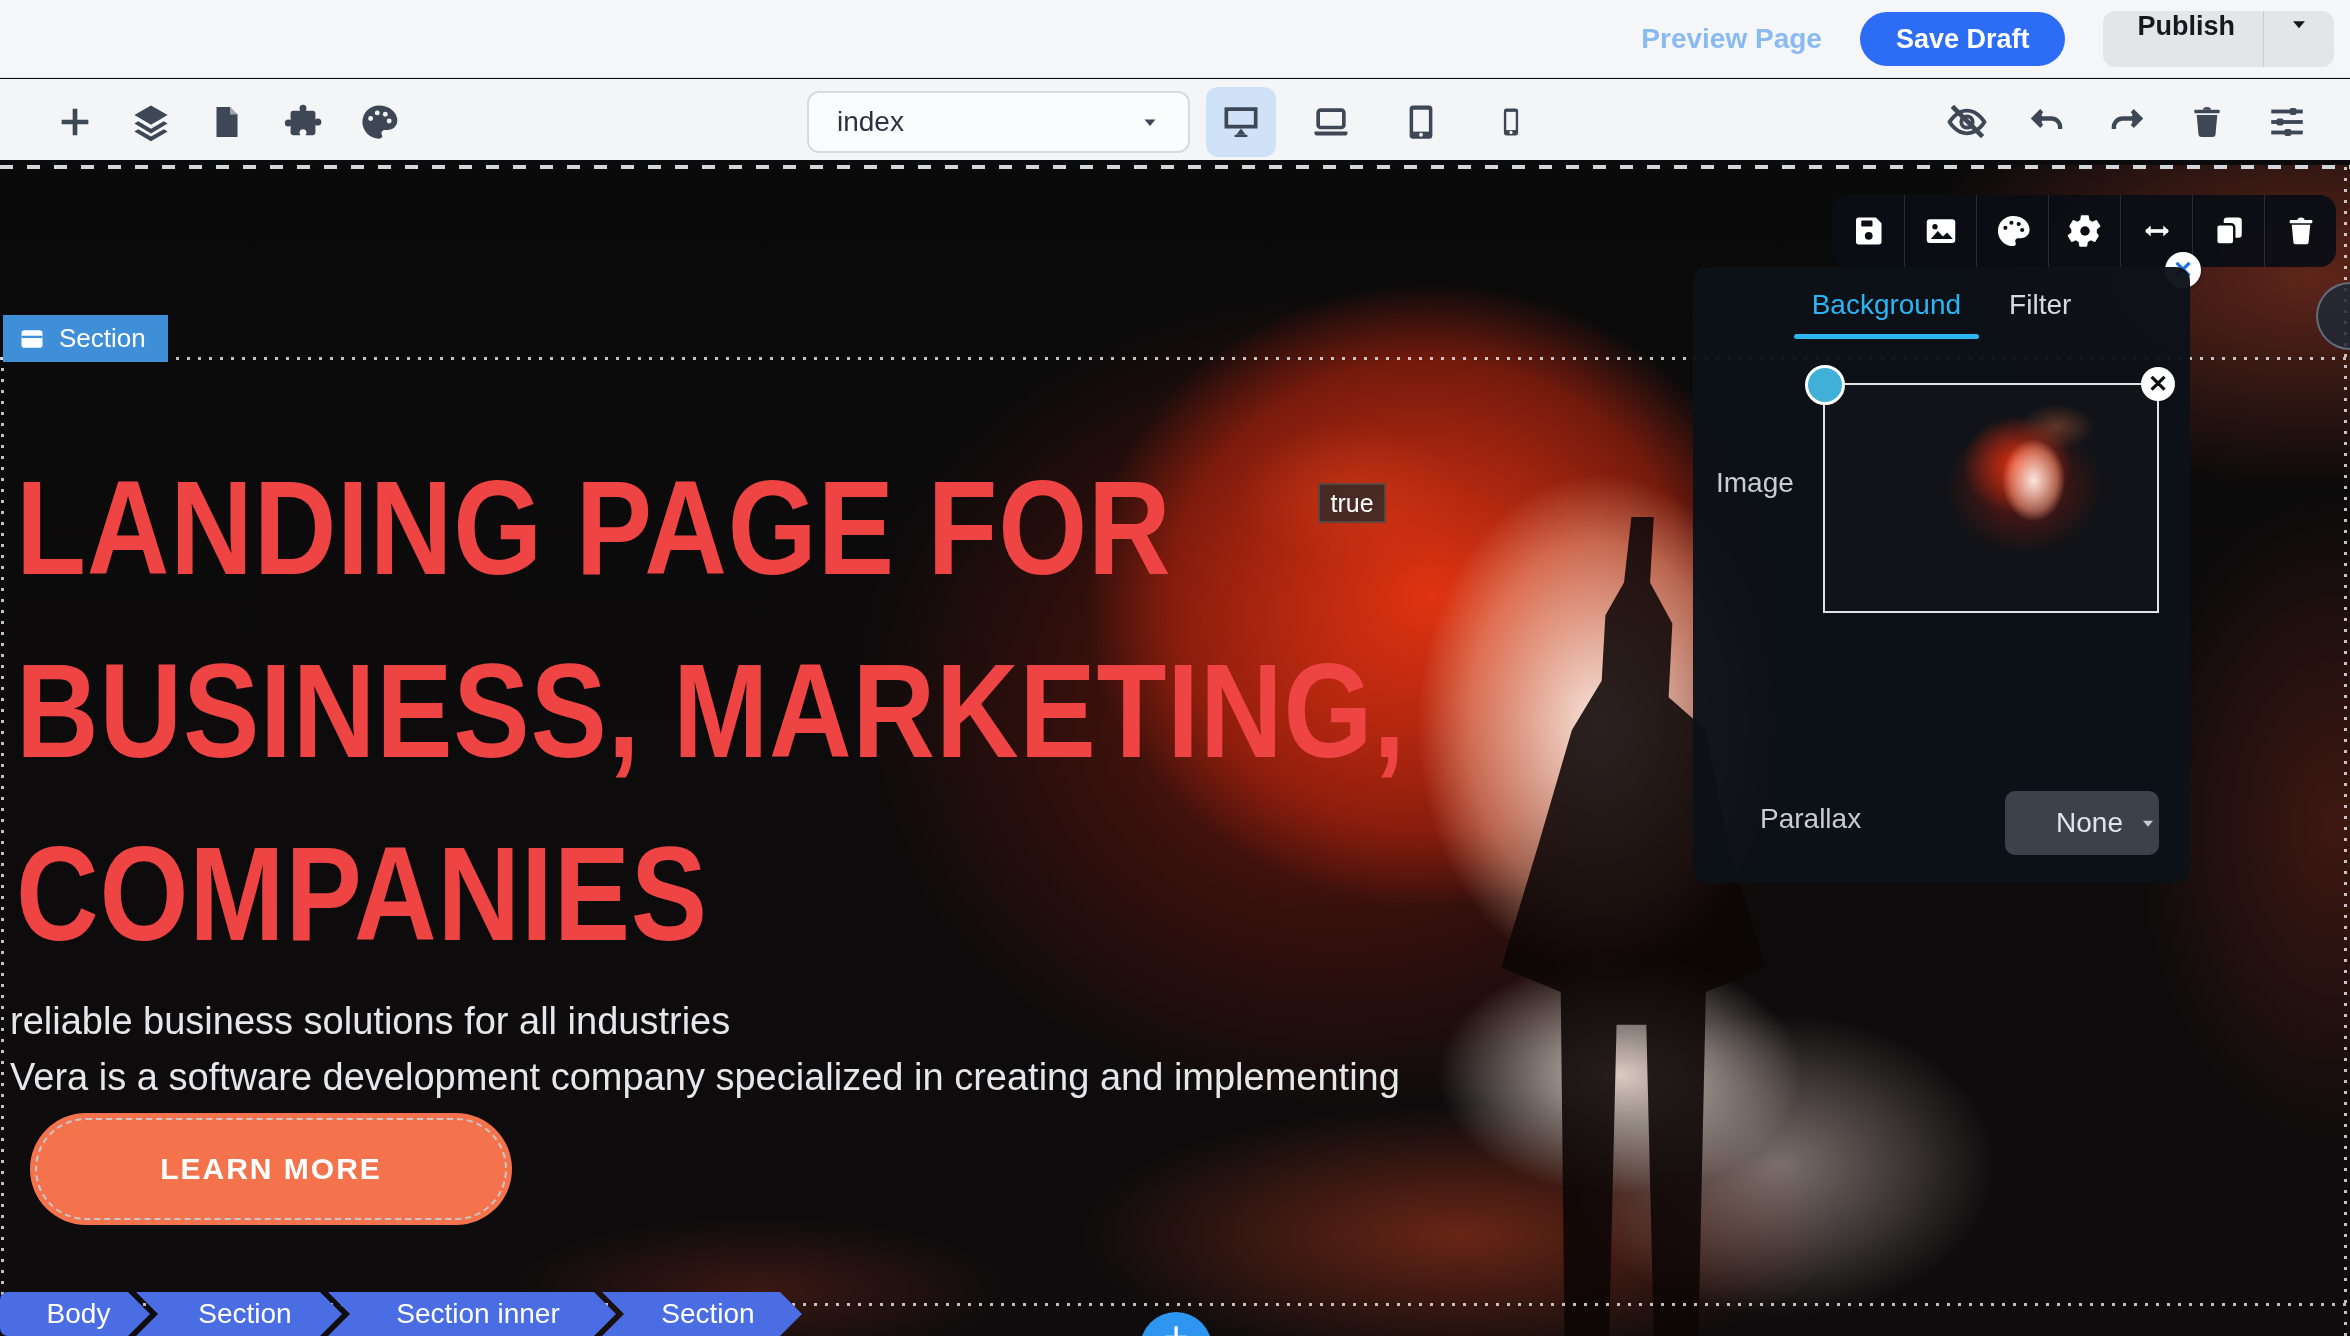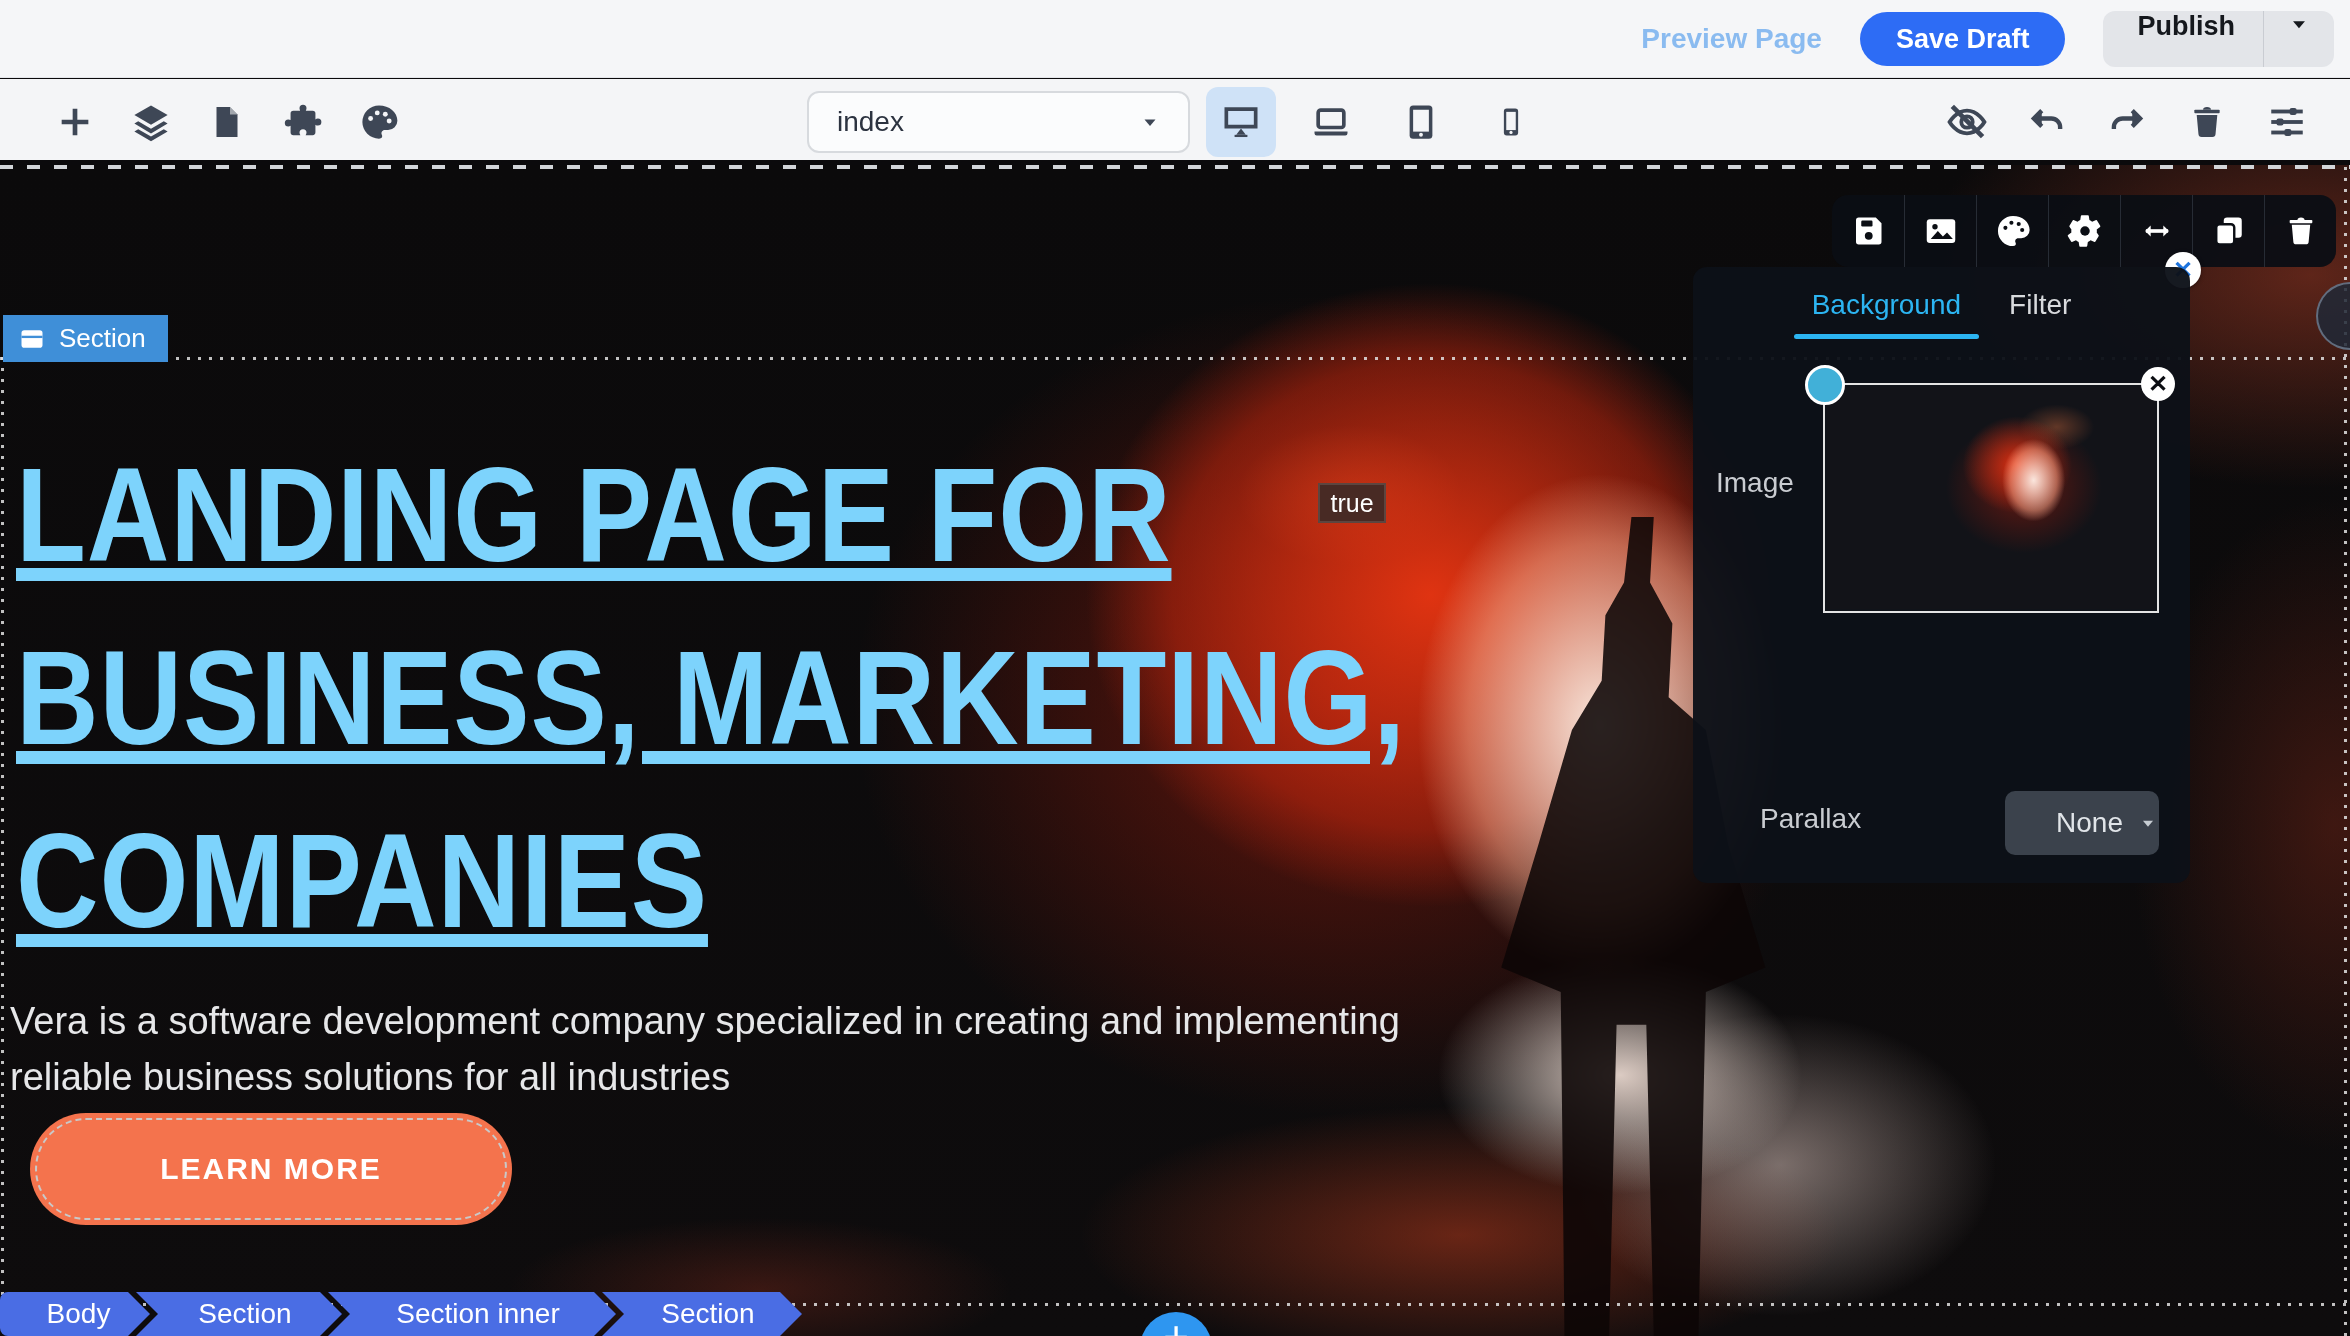--- a/index.html
+++ b/index.html
@@ -46,21 +46,21 @@
       linear-gradient(#0b0a0b,#0e0c0d);}
   .figure{position:absolute;left:1438px;top:352px;width:372px;height:819px;background:rgba(12,6,6,.88);
     clip-path:polygon(52% 0,58% 0,57% 8%,63% 13%,62% 22%,72% 26%,78% 40%,88% 55%,72% 58%,70% 100%,58% 100%,56% 62%,48% 62%,46% 100%,34% 100%,33% 58%,17% 55%,27% 40%,36% 26%,44% 20%,45% 12%,50% 8%);}
 
   .dash-top{position:absolute;left:0;top:0;width:2350px;height:4px;background:repeating-linear-gradient(90deg,#d2d5d9 0 13px,transparent 13px 27px);}
   .dot-h{background:repeating-linear-gradient(90deg,rgba(225,225,225,.85) 0 3px,transparent 3px 11px);height:3px;position:absolute;}
   .dot-v{background:repeating-linear-gradient(180deg,rgba(225,225,225,.85) 0 3px,transparent 3px 11px);width:3px;position:absolute;}
 
   .section-badge{position:absolute;left:3px;top:150px;height:47px;background:#3f8fd8;color:#fff;display:flex;align-items:center;gap:13px;padding:0 22px 0 15px;font-size:26px;cursor:pointer;}
 
-  .heading{position:absolute;left:16px;top:259px;color:#7dd3fc;font-weight:800;font-size:133px;line-height:183px;letter-spacing:1px;text-decoration:underline;}
+  .heading{position:absolute;left:16px;top:272px;color:#ef4444;font-weight:800;font-size:133px;line-height:183px;letter-spacing:1px;}
   .heading .hl{transform:scaleX(.86);transform-origin:left center;white-space:nowrap;}
   .para{position:absolute;left:10px;top:828px;color:#e6e7e9;font-size:38px;line-height:56px;font-weight:400;}
   .cta{position:absolute;left:30px;top:948px;width:482px;height:112px;border-radius:56px;background:#f4734d;display:flex;align-items:center;justify-content:center;color:#fff;font-size:30px;font-weight:700;letter-spacing:2px;cursor:pointer;}
   .cta::after{content:"";position:absolute;inset:5px;border:2px dashed #c9c9c9;border-radius:51px;pointer-events:none;}
 
   .tooltip-true{position:absolute;left:1318px;top:318px;width:68px;height:40px;background:rgba(62,42,38,.92);border:2px solid #5d453f;display:flex;align-items:center;justify-content:center;color:#fff;font-size:25px;}
 
   
   .sel-toolbar{position:absolute;left:1832px;top:30px;height:72px;background:rgba(11,14,20,.95);border-radius:16px;display:flex;align-items:stretch;}
   .sel-btn{width:72px;display:flex;align-items:center;justify-content:center;cursor:pointer;}
@@ -283,22 +283,22 @@
       <span>Section</span>
     </div>
 
     <div class="heading">
       <div class="hl">LANDING PAGE FOR</div>
       <div class="hl">BUSINESS, MARKETING,</div>
       <div class="hl">COMPANIES</div>
     </div>
 
     <div class="para">
+      <div>reliable business solutions for all industries</div>
       <div>Vera is a software development company specialized in creating and implementing</div>
-      <div>reliable business solutions for all industries</div>
     </div>
 
     <div class="cta">
       <span>LEARN MORE</span>
     </div>
 
     <div class="tooltip-true">
       <span>true</span>
     </div>
 

